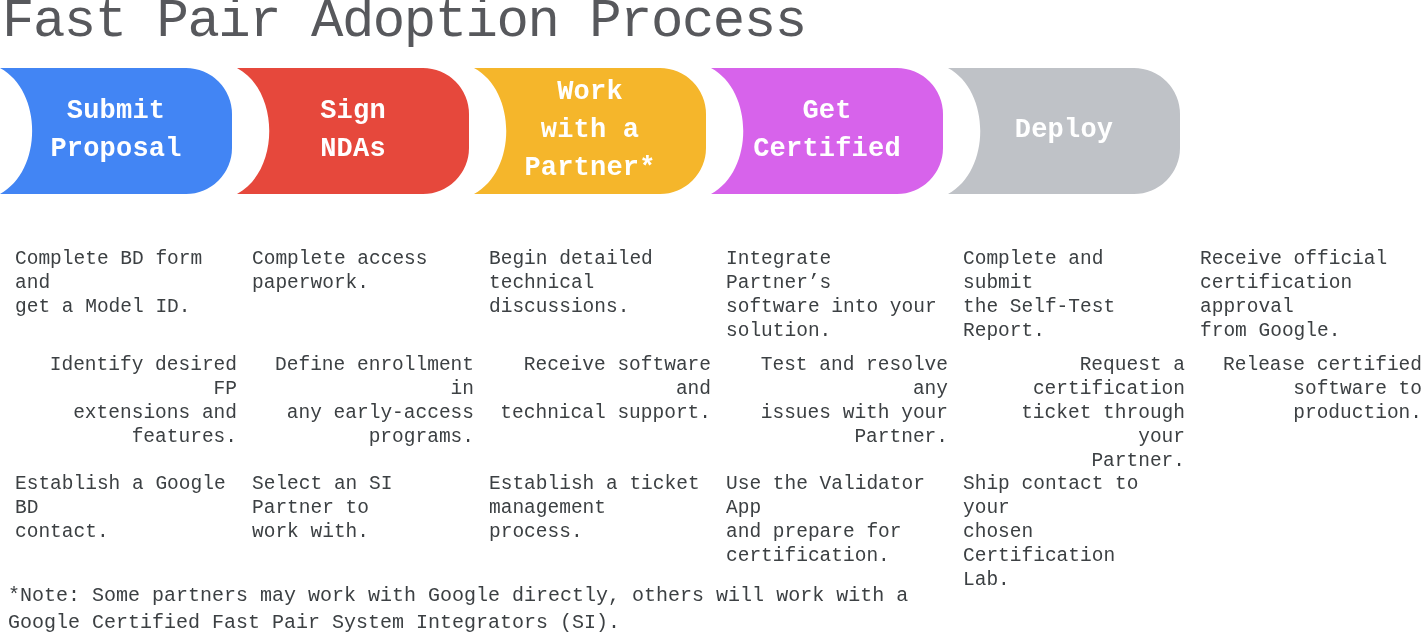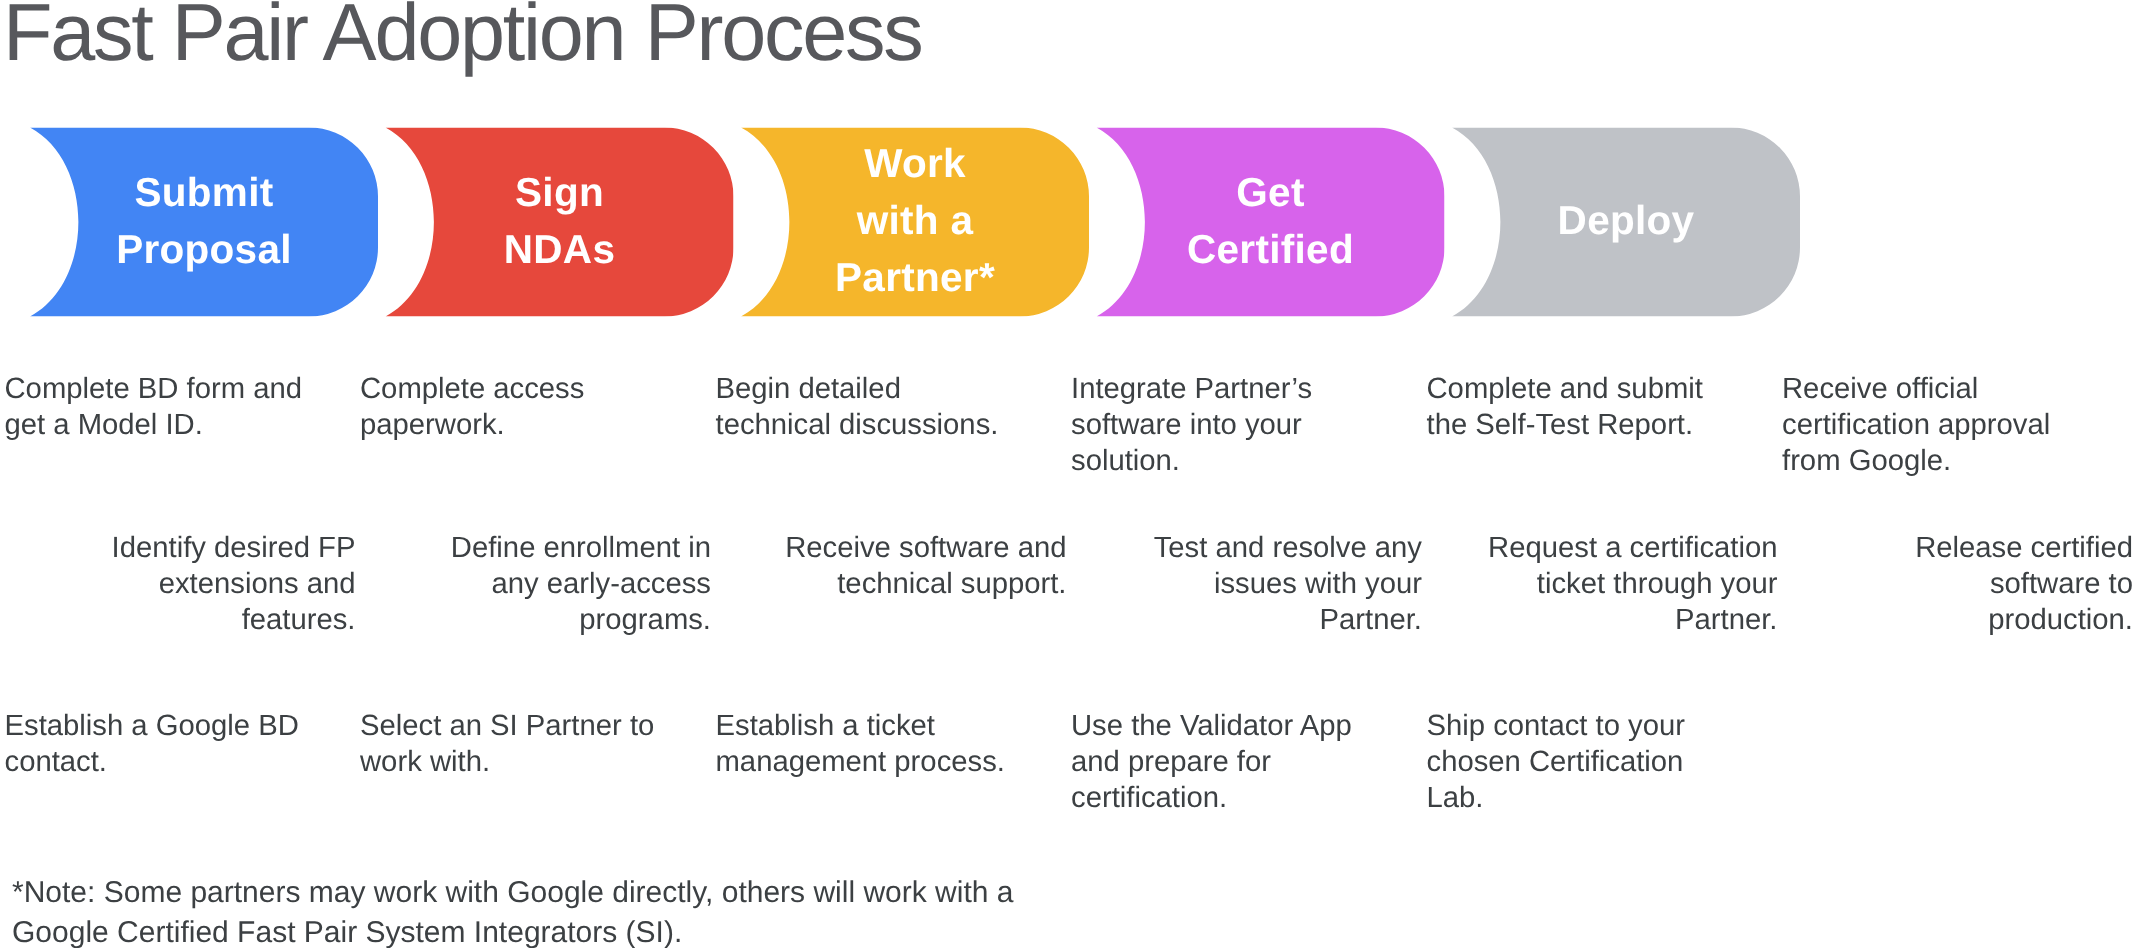--- a/index.html
+++ b/index.html
@@ -2,40 +2,39 @@
 <html><head>
 <meta charset="utf-8">
 <style>
   html, body { margin: 0; padding: 0; background: #ffffff; }
   .page {
     position: relative;
     width: 1423px;
     height: 632px;
     background: #ffffff;
     overflow: hidden;
-    font-family: Liberation Sans, sans-serif;
+    font-family: Liberation Mono, monospace;
   }
   .title {
     position: absolute;
     top: -9px;
     left: 2px;
     margin: 0;
     font-size: 54px;
     font-weight: 400;
     letter-spacing: -1.5px;
     line-height: 1.15;
     color: #57585c;
   }
   .stages {
     position: absolute;
-    top: 85px;
+    top: 68px;
     left: 0;
     display: flex;
     gap: 5px;
-    padding-left: 20px;
   }
   .stage {
     position: relative;
     flex: none;
     width: 232px;
     height: 126px;
   }
   .shape {
     position: absolute;
     inset: 0;
@@ -59,21 +58,21 @@
   }
   .details {
     position: absolute;
     top: 247px;
     left: 0;
     display: flex;
   }
   .col {
     flex: none;
     width: 237px;
-    padding-left: 3px;
+    padding-left: 15px;
     box-sizing: border-box;
   }
   .cell {
     font-size: 19.5px;
     line-height: 24px;
     color: #3c4043;
     white-space: pre-line;
   }
   .cell.r1 { height: 106px; }
   .cell.r2 { height: 119px; text-align: right; }

